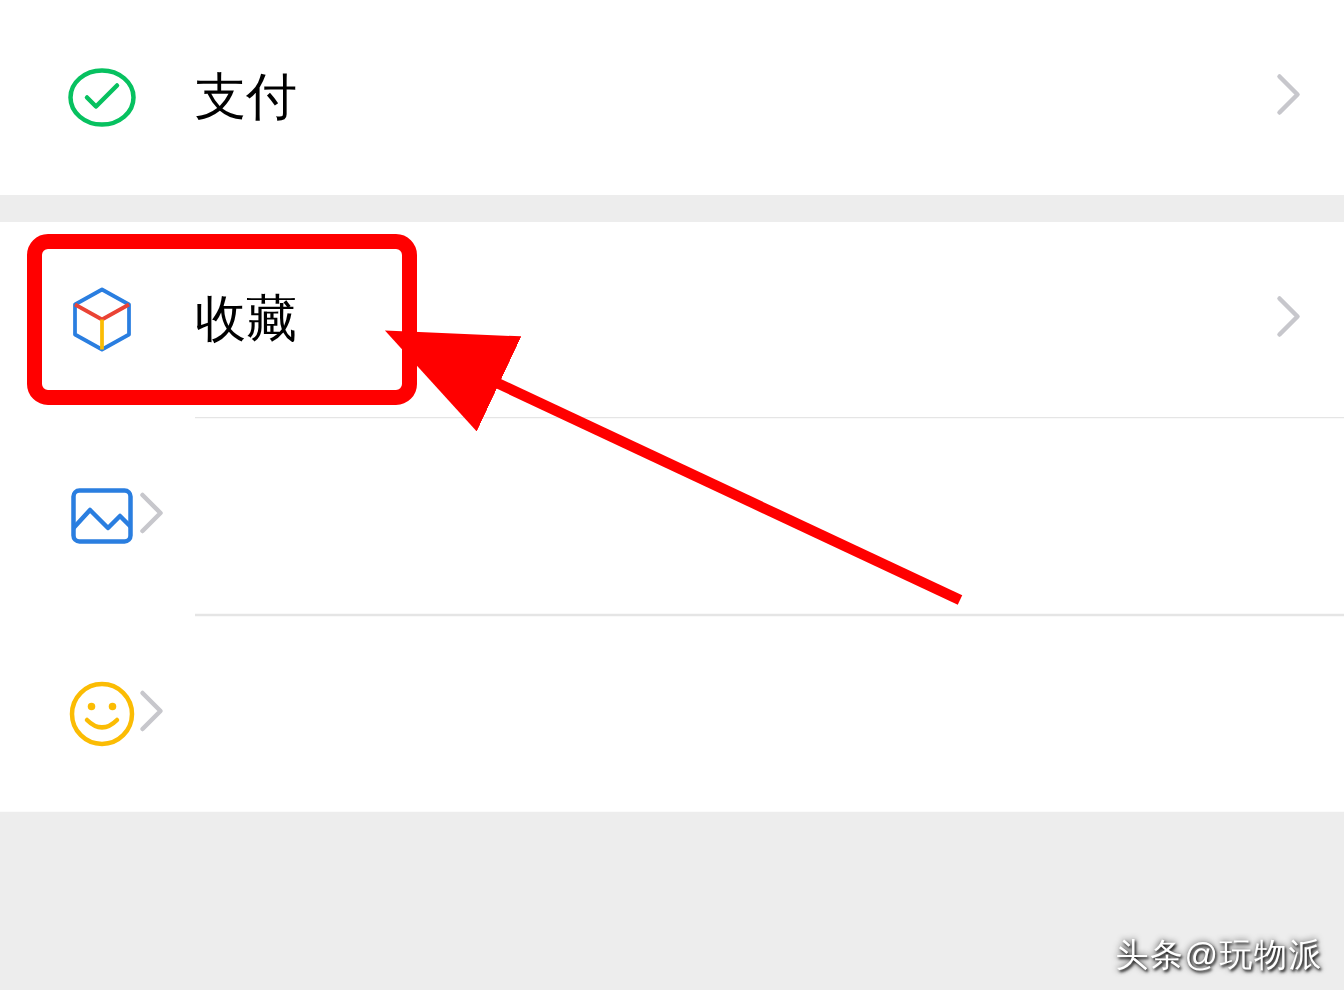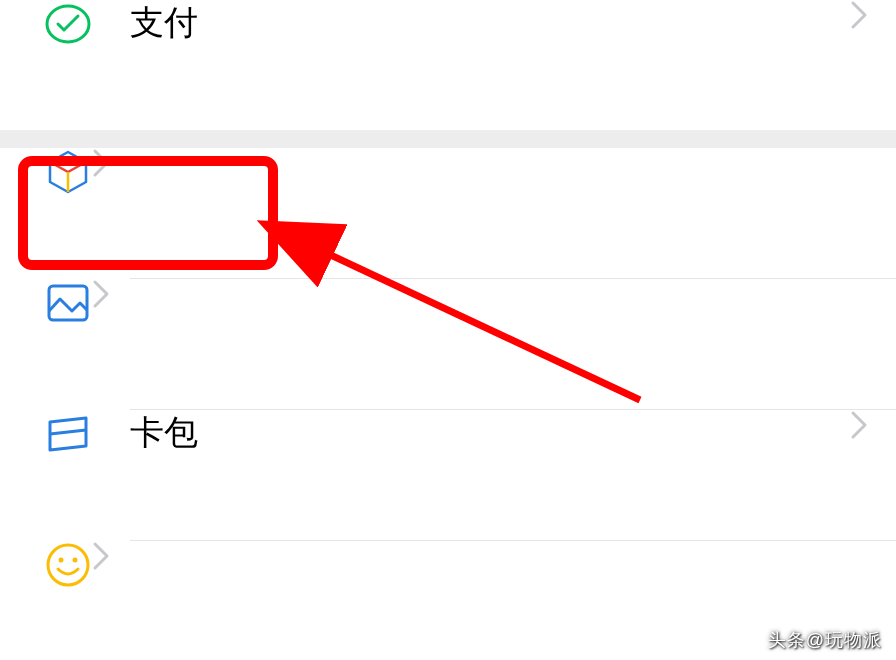--- a/index.html
+++ b/index.html
@@ -17,21 +17,21 @@
     }
     .section {
       background: #fff;
     }
     .gap {
       height: 18px;
       background: #ededed;
     }
     .menu-item {
       display: flex;
-      align-items: flex-start;
+      align-items: center;
       height: 130px;
       padding: 0 28px 0 44px;
       background: #fff;
       cursor: pointer;
       position: relative;
     }
     .menu-item .icon-wrap {
       width: 48px;
       height: 48px;
       display: flex;
@@ -64,21 +64,21 @@
     .arrow-annotation {
       position: absolute;
       pointer-events: none;
       z-index: 9;
     }
     .watermark {
       position: absolute;
       bottom: 8px;
       right: 14px;
       color: #fff;
-      font-size: 18px;
+      font-size: 22px;
       text-shadow: 0 0 4px rgba(0,0,0,0.8), 1px 1px 2px rgba(0,0,0,0.9);
       z-index: 20;
       font-weight: 500;
       letter-spacing: 1px;
     }
   </style>
 </head>
 <body>
 
 <div class="section">
@@ -103,20 +103,21 @@
 <div class="section">
 
   <div class="menu-item">
     <span class="icon-wrap">
       <svg width="48" height="48" viewBox="0 0 48 48">
         <path d="M24 4 L42 14 L42 34 L24 44 L6 34 L6 14 Z" fill="none" stroke="#2a7ee0" stroke-width="2.5" stroke-linejoin="round"></path>
         <path d="M6 14 L24 24 L42 14" fill="none" stroke="#ea4335" stroke-width="2.5" stroke-linejoin="round"></path>
         <path d="M24 24 L24 44" fill="none" stroke="#fbbc04" stroke-width="2.5"></path>
       </svg>
     </span>
+    <span class="label">收藏</span>
     <span class="chevron">
       <svg width="18" height="30" viewBox="0 0 18 30">
         <path d="M3 3 L15 15 L3 27" fill="none" stroke="#c7c7cc" stroke-width="3" stroke-linecap="round" stroke-linejoin="round"></path>
       </svg>
     </span>
   </div>
 
   <div class="divider"></div>
 
   <div class="menu-item">
@@ -128,34 +129,20 @@
     </span>
     <span class="chevron">
       <svg width="18" height="30" viewBox="0 0 18 30">
         <path d="M3 3 L15 15 L3 27" fill="none" stroke="#c7c7cc" stroke-width="3" stroke-linecap="round" stroke-linejoin="round"></path>
       </svg>
     </span>
   </div>
 
   <div class="divider"></div>
 
-  <div class="menu-item">
-    <span class="icon-wrap">
-      <svg width="48" height="48" viewBox="0 0 48 48">
-        <path d="M6 12 L42 8 L42 36 L6 40 Z" fill="none" stroke="#2a7ee0" stroke-width="3" stroke-linejoin="round"></path>
-        <path d="M6 24 L42 20" fill="none" stroke="#2a7ee0" stroke-width="3"></path>
-      </svg>
-    </span>
-    <span class="label">卡包</span>
-    <span class="chevron">
-      <svg width="18" height="30" viewBox="0 0 18 30">
-        <path d="M3 3 L15 15 L3 27" fill="none" stroke="#c7c7cc" stroke-width="3" stroke-linecap="round" stroke-linejoin="round"></path>
-      </svg>
-    </span>
-  </div>
 
   <div class="divider"></div>
 
   <div class="menu-item">
     <span class="icon-wrap">
       <svg width="48" height="48" viewBox="0 0 48 48">
         <circle cx="24" cy="24" r="20" fill="none" stroke="#fbbc04" stroke-width="3"></circle>
         <circle cx="17" cy="19" r="2.5" fill="#fbbc04"></circle>
         <circle cx="31" cy="19" r="2.5" fill="#fbbc04"></circle>
         <path d="M14 28 Q24 38 34 28" fill="none" stroke="#fbbc04" stroke-width="3" stroke-linecap="round"></path>

